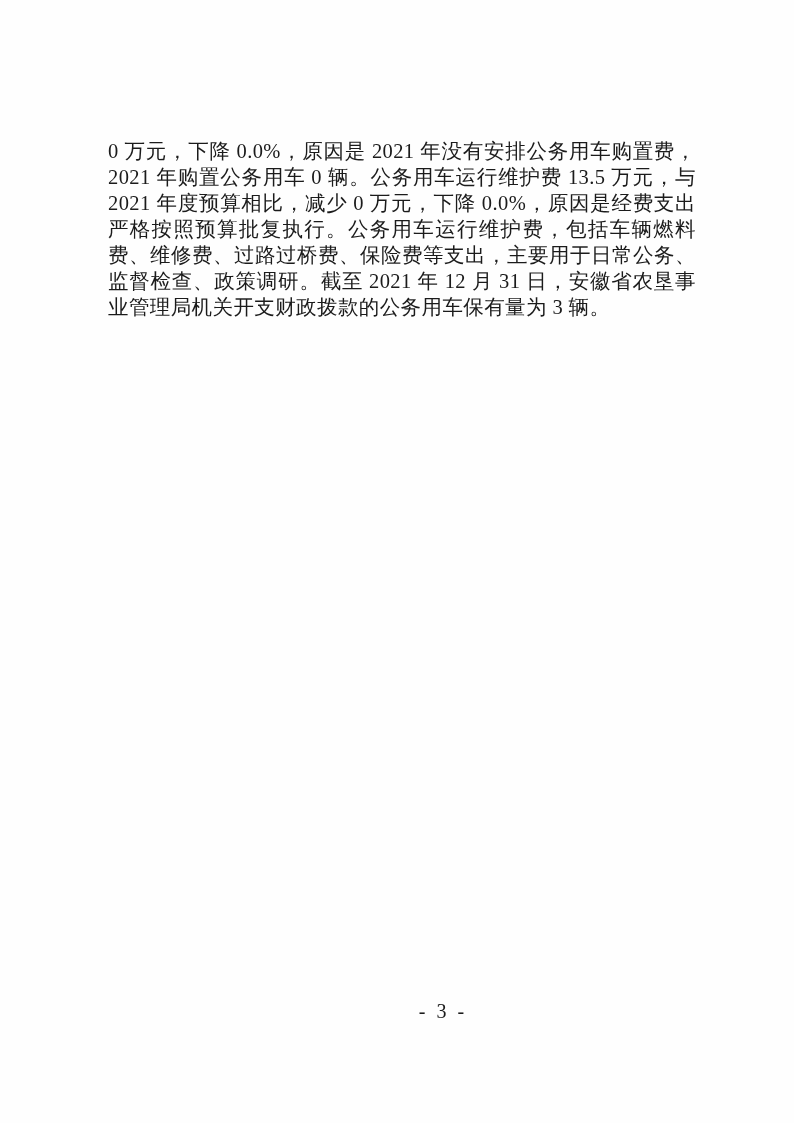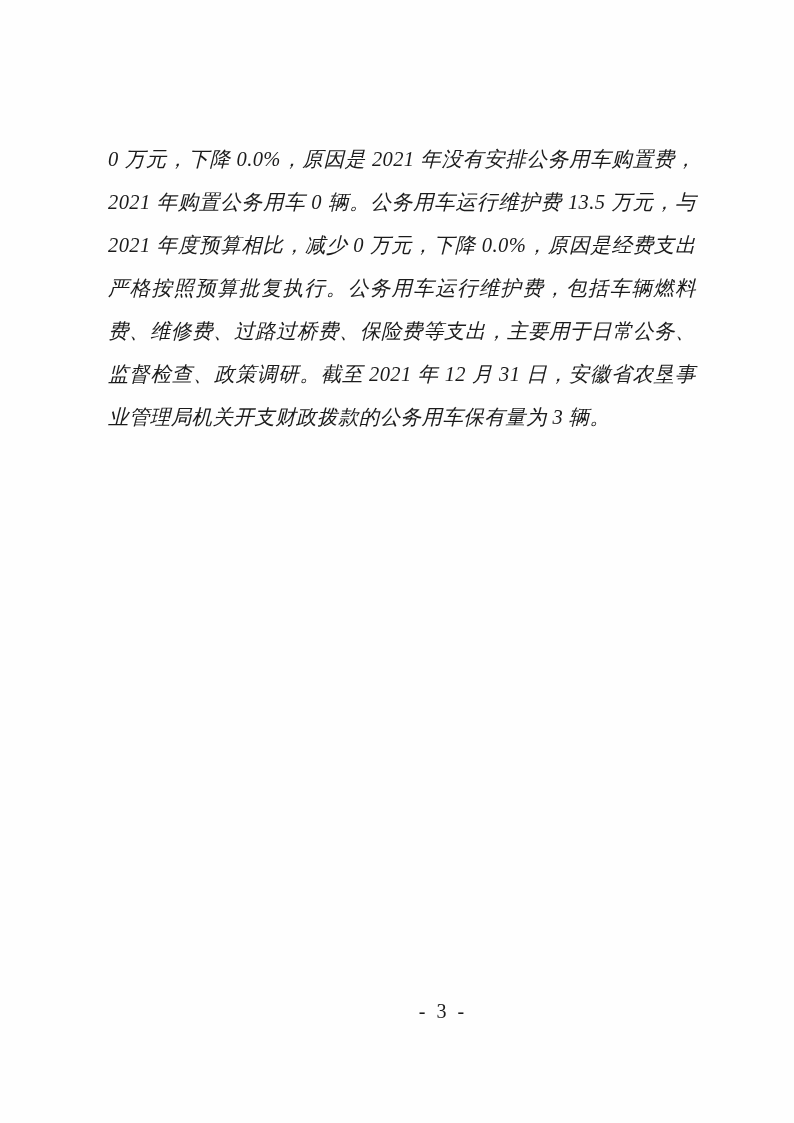--- a/index.html
+++ b/index.html
@@ -24,29 +24,28 @@
     background: #fefefe;
   }
   .content {
     position: absolute;
     left: 108px;
     top: 138px;
     width: 588px;
   }
   .para {
     font-size: 20.5px;
-    line-height: 43px;
+    line-height: 26px;
     letter-spacing: 0.4px;
     text-align: justify;
     text-justify: inter-ideograph;
     color: #1b1b1b;
     margin: 0;
     text-indent: 0;
     word-break: break-all;
-    font-style: italic;
   }
   .footer {
     position: absolute;
     left: 0;
     top: 1000px;
     width: 794px;
     text-align: center;
   }
   .page-number {
     display: inline-block;

